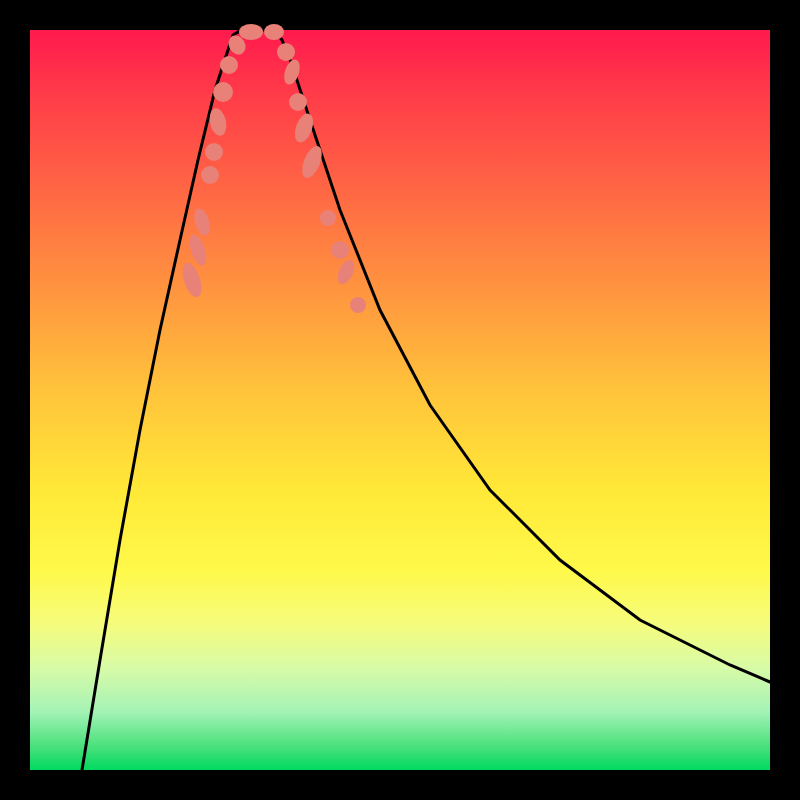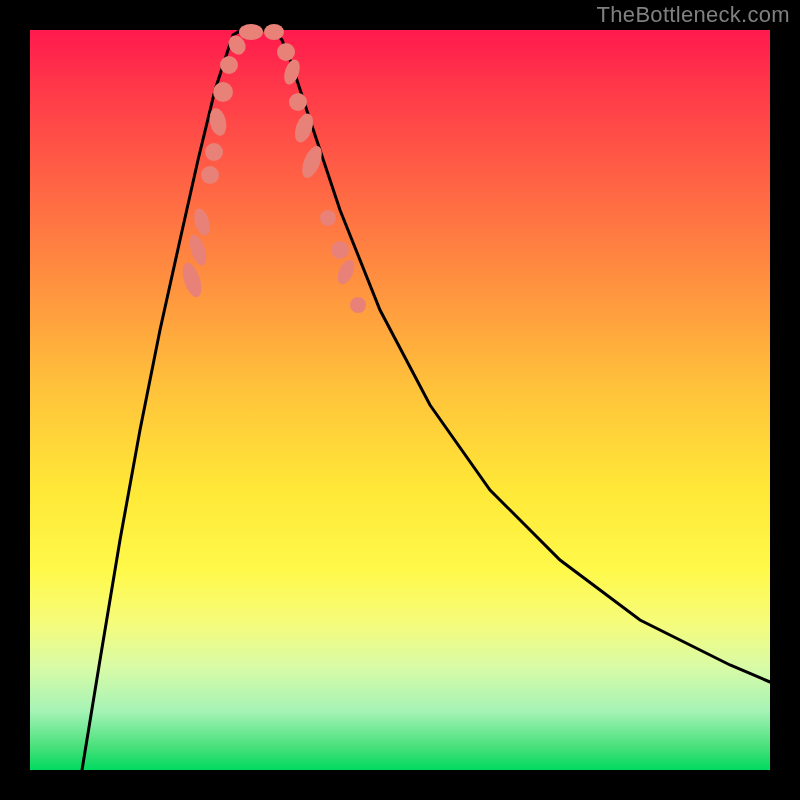--- a/index.html
+++ b/index.html
@@ -97,14 +97,13 @@
         <circle cx="268" cy="72" r="9" class="marker"></circle>
         <ellipse cx="274" cy="98" rx="8" ry="15" transform="rotate(20 274 98)" class="marker"></ellipse>
         <ellipse cx="282" cy="132" rx="8" ry="17" transform="rotate(22 282 132)" class="marker"></ellipse>
         <circle cx="298" cy="188" r="8" class="marker"></circle>
         <circle cx="310" cy="220" r="9" class="marker"></circle>
         <ellipse cx="316" cy="242" rx="7" ry="13" transform="rotate(25 316 242)" class="marker"></ellipse>
         <circle cx="328" cy="275" r="8" class="marker"></circle>
       </g>
   </svg>
 
-  <div class="watermark">TheBottleneck.com</div>
 </div>
 
 </body></html>

